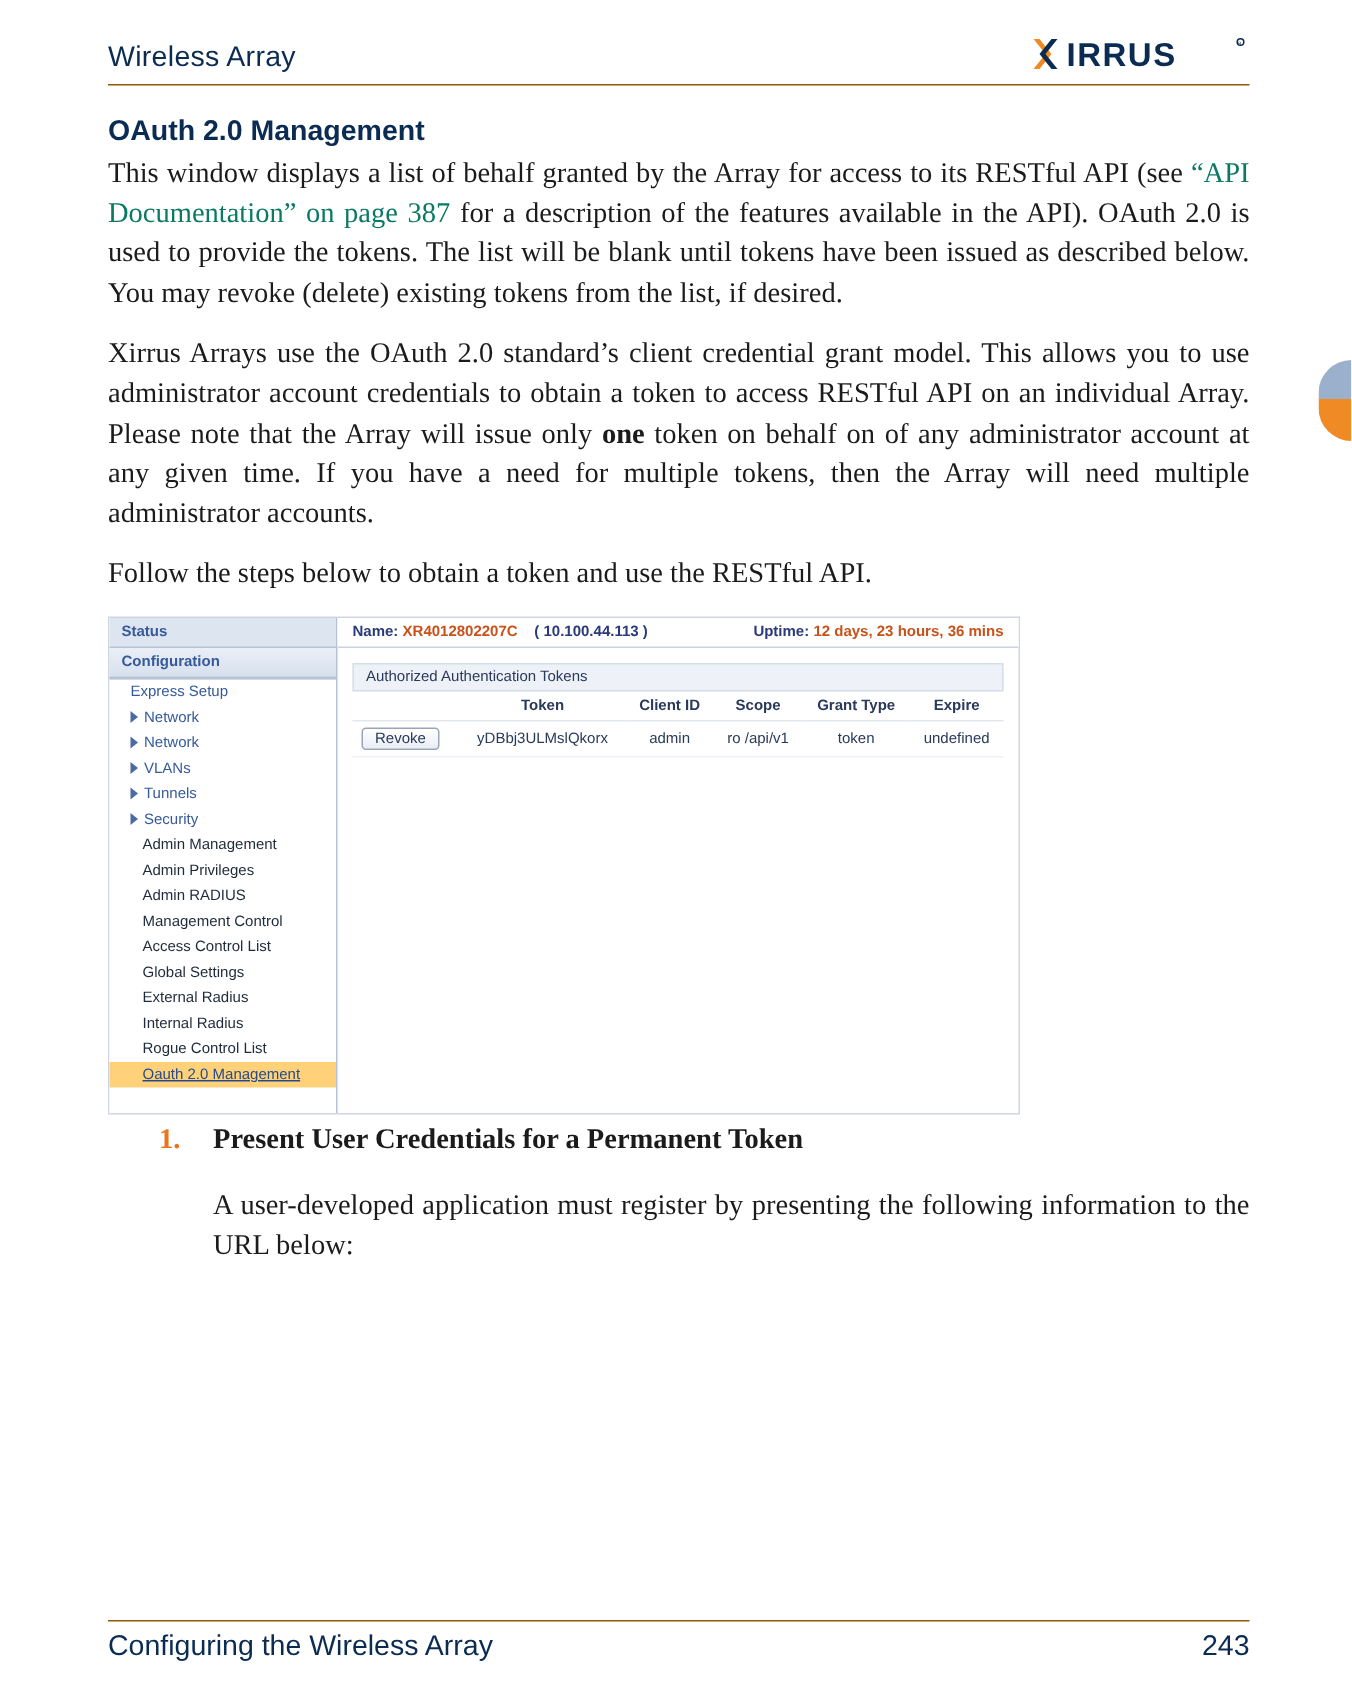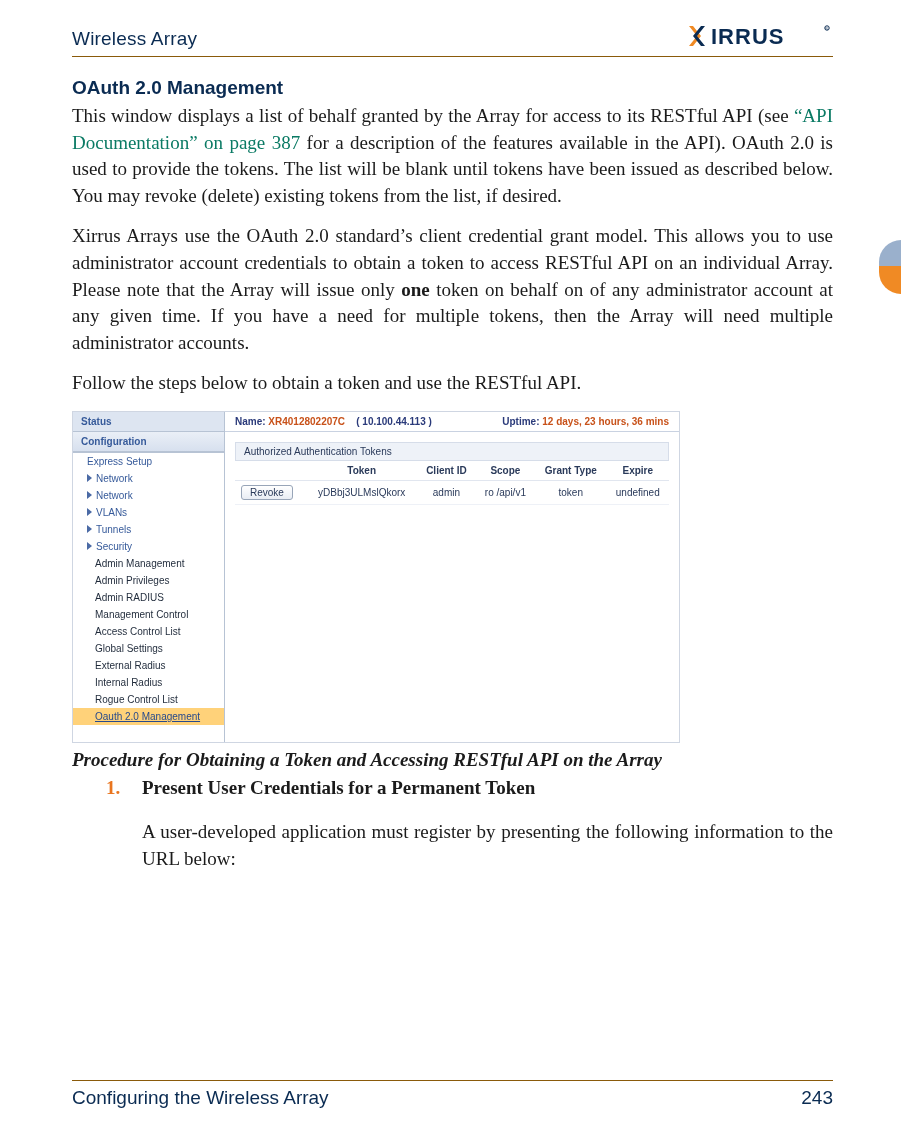--- a/index.html
+++ b/index.html
@@ -341,21 +341,20 @@
               <td>ro /api/v1</td>
               <td>token</td>
               <td>undefined</td>
             </tr>
           </tbody>
         </table>
       </div>
     </div>
   </div>
 
-  <div class="subhead">Procedure for Obtaining a Token and Accessing RESTful API on the Array</div>
 
   <div class="step">
     <div class="num">1.</div>
     <div class="title">Present User Credentials for a Permanent Token</div>
   </div>
   <p class="step-body">A user-developed application must register by presenting the following information to the URL below:</p>
 
   <div class="footer">
     <div>Configuring the Wireless Array</div>
     <div>243</div>

